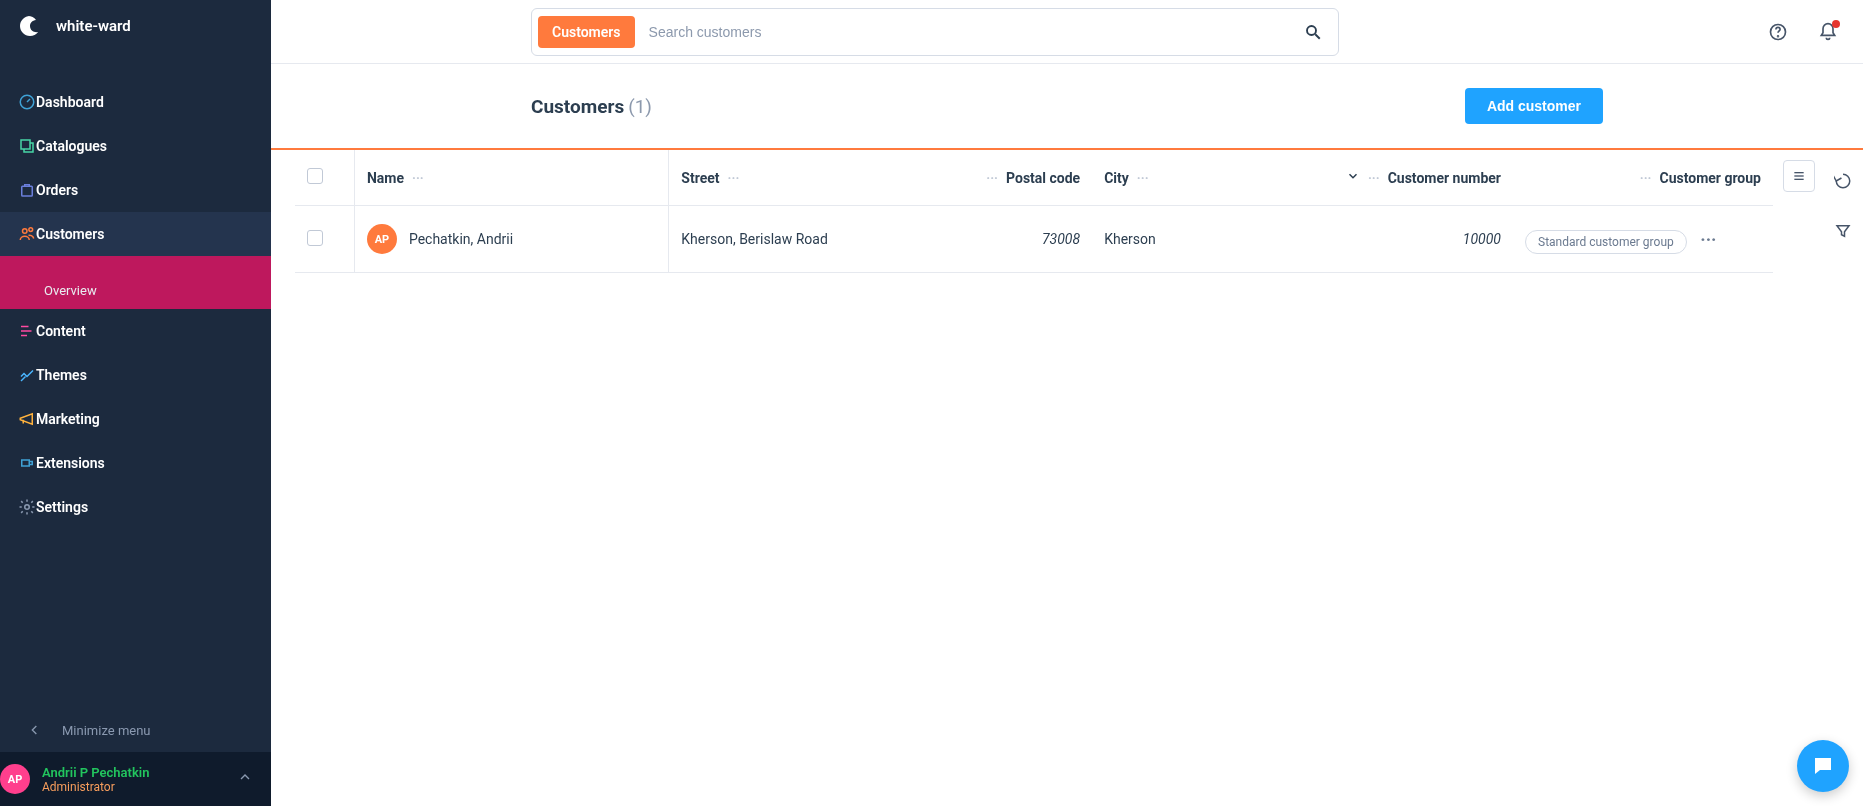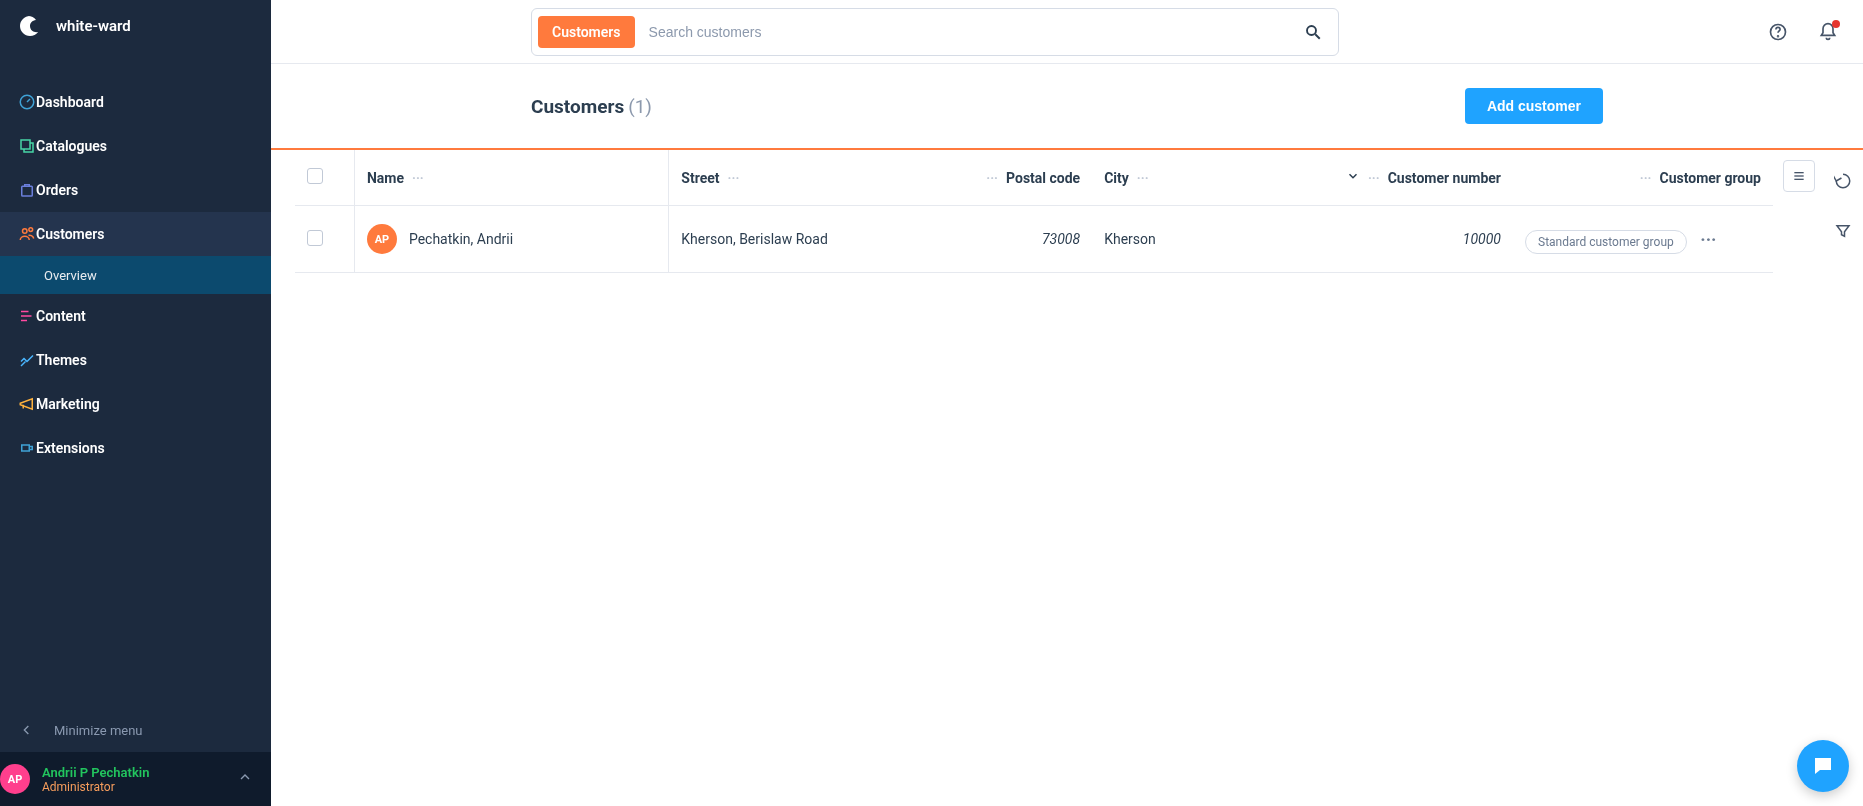--- a/index.html
+++ b/index.html
@@ -38,28 +38,28 @@
   font-size: 14px; font-weight: 600;
   cursor: pointer; color: #fff;
 }
 .nav-item.active { background: #24344e; }
 .nav-icon {
   width: 18px; height: 18px;
   display: inline-flex; align-items: center; justify-content: center;
   flex-shrink: 0;
 }
 .nav-sub {
-  padding: 12px 18px 11px 44px;
+  padding: 27px 18px 11px 44px;
   font-size: 13px; font-weight: 400;
-  background: #0c4a6e; color: #e8ecf0;
+  background: #be185d; color: #e8ecf0;
   cursor: pointer;
 }
 .minimize {
   display: flex; align-items: center;
-  padding: 13px 18px; gap: 18px;
+  padding: 13px 26px; gap: 18px;
   font-size: 13px; color: #8a99b0;
   cursor: pointer;
 }
 .user-bar {
   display: flex; align-items: center;
   padding: 12px 18px; gap: 12px;
   background: #0f1b2c;
   position: relative;
 }
 .avatar {
@@ -286,20 +286,29 @@
         <span>Marketing</span>
       </div>
       <div class="nav-item">
         <span class="nav-icon">
           <svg viewBox="0 0 24 24" width="18" height="18" fill="none" stroke="#3fa2d6" stroke-width="2">
               <rect x="5" y="8" width="10" height="8"></rect>
               <path d="M15 10h4v4h-4"></path>
             </svg>
         </span>
         <span>Extensions</span>
+      </div>
+      <div class="nav-item">
+        <span class="nav-icon">
+          <svg viewBox="0 0 24 24" width="18" height="18" fill="none" stroke="#8a99b0" stroke-width="2">
+              <circle cx="12" cy="12" r="3"></circle>
+              <path d="M12 2v3M12 19v3M4.2 4.2l2.1 2.1M17.7 17.7l2.1 2.1M2 12h3M19 12h3M4.2 19.8l2.1-2.1M17.7 6.3l2.1-2.1"></path>
+            </svg>
+        </span>
+        <span>Settings</span>
       </div>
     </nav>
     <div class="minimize">
       <span class="nav-icon">
         <svg viewBox="0 0 24 24" width="16" height="16" fill="none" stroke="#8a99b0" stroke-width="2">
             <polyline points="14 6 8 12 14 18"></polyline>
           </svg>
       </span>
       <span>Minimize menu</span>
     </div>

